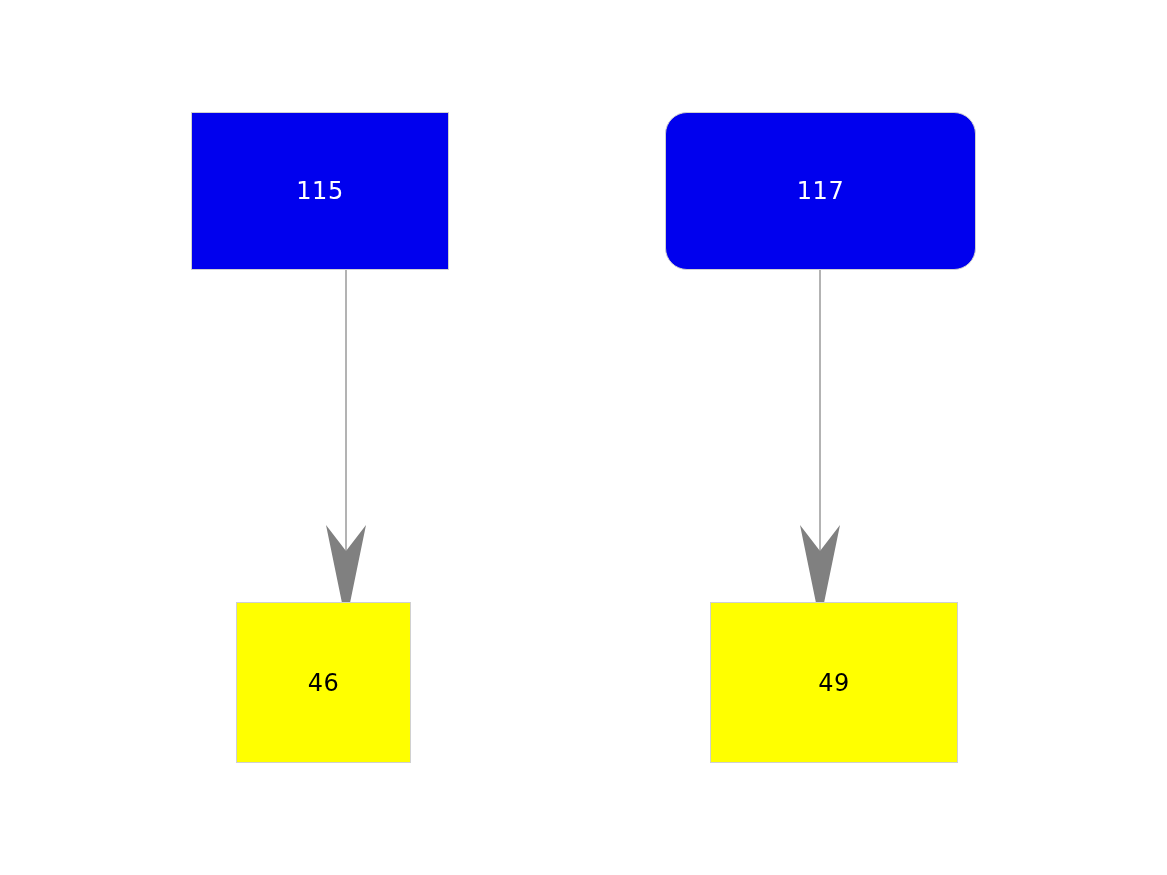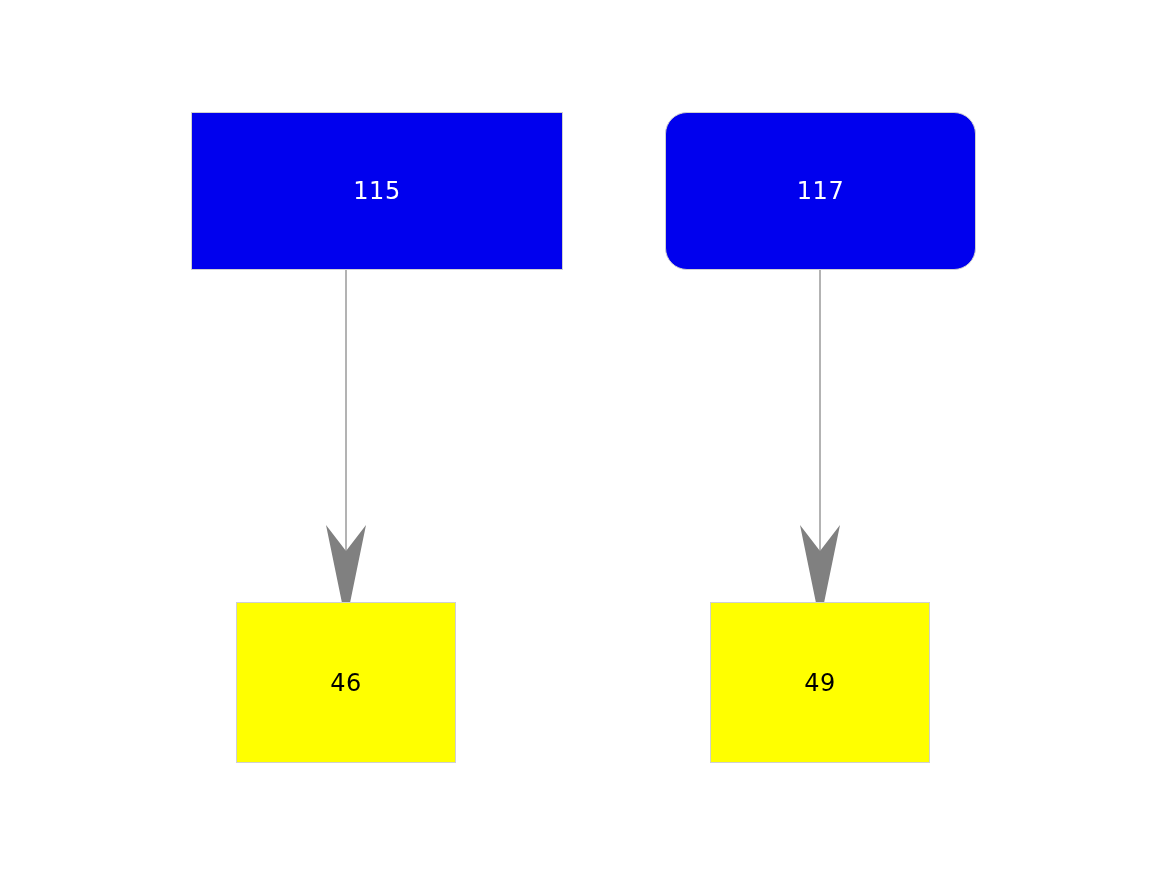--- a/index.html
+++ b/index.html
@@ -62,29 +62,29 @@
     <g>
       <line x1="346" y1="270" x2="346" y2="600" stroke="#808080" stroke-width="1.2"></line>
       <path d="M 326 525 L 346 551 L 366 525 L 350 603 L 346 603 L 342 603 Z" fill="#808080"></path>
     </g>
     <g>
       <line x1="820" y1="270" x2="820" y2="600" stroke="#808080" stroke-width="1.2"></line>
       <path d="M 800 525 L 820 551 L 840 525 L 824 603 L 820 603 L 816 603 Z" fill="#808080"></path>
     </g>
   </svg>
 
-  <div class="node node-source" style="left:191px; top:112px; width:372px; height:158px;">
+  <div class="node node-source" style="left:191px; top:112px; width:258px; height:158px;">
     <span class="node-label">115</span>
   </div>
 
   <div class="node node-source" style="left:665px; top:112px; width:311px; height:158px;border-radius:22px;">
     <span class="node-label">117</span>
   </div>
 
-  <div class="node node-target" style="left:236px; top:602px; width:220px; height:161px;">
+  <div class="node node-target" style="left:236px; top:602px; width:175px; height:161px;">
     <span class="node-label">46</span>
   </div>
 
-  <div class="node node-target" style="left:710px; top:602px; width:220px; height:161px;">
+  <div class="node node-target" style="left:710px; top:602px; width:248px; height:161px;">
     <span class="node-label">49</span>
   </div>
 
 </div>
 
 </body></html>

